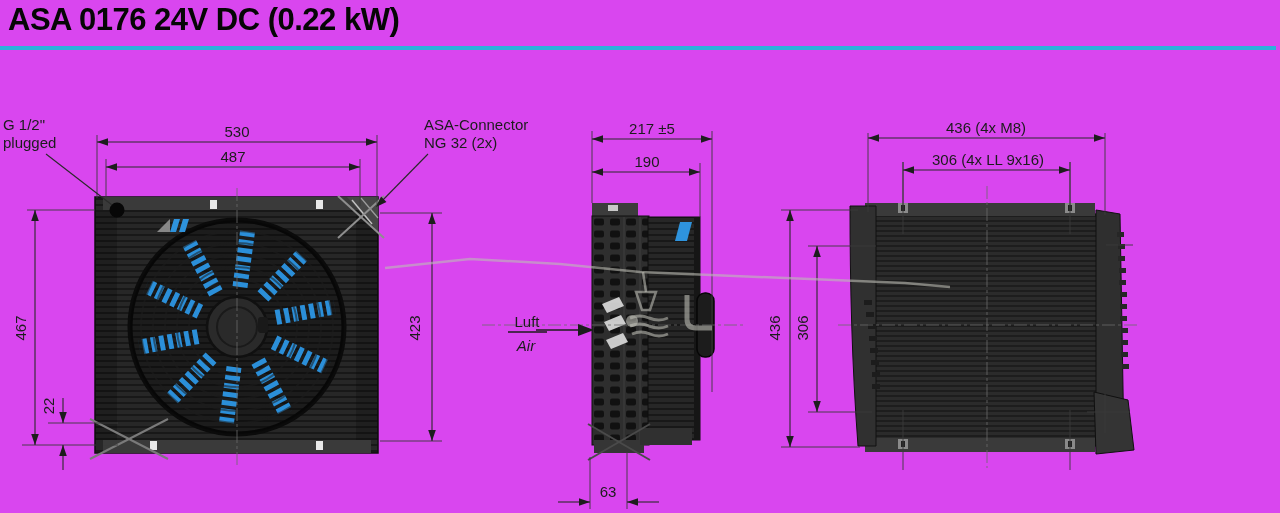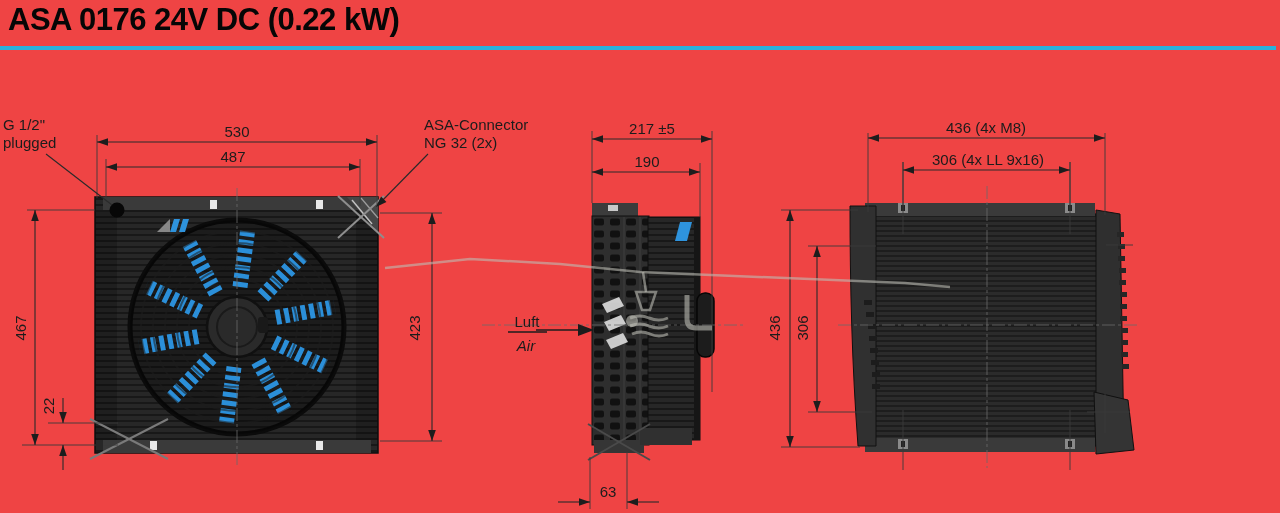--- a/index.html
+++ b/index.html
@@ -1,16 +1,16 @@
 <!DOCTYPE html>
 <html><head>
 <meta charset="utf-8">
 <style>
   html,body{margin:0;padding:0;background:#ffffff;}
-  #stage{position:relative;width:1280px;height:513px;background:#ef4444;overflow:hidden;
+  #stage{position:relative;width:1280px;height:513px;background:#d946ef;overflow:hidden;
          font-family:"Liberation Sans",sans-serif;}
   #title{position:absolute;left:8px;top:2px;font-size:31px;font-weight:bold;color:#060606;
          letter-spacing:-0.5px;white-space:nowrap;}
   svg{position:absolute;left:0;top:0;}
   .dimtxt{font-size:15px;fill:#1c1c1c;}
   .lbltxt{font-size:15px;fill:#1c1c1c;}
   .dimline{stroke:#2a2a2a;stroke-width:1.1;fill:none;}
   .extline{stroke:#3a3a3a;stroke-width:0.9;fill:none;}
   .cline{stroke:#6a6a6a;stroke-width:0.8;stroke-dasharray:13 3 3 3;fill:none;}
   .wmark{stroke:#bdbdb4;fill:none;opacity:0.6;}

